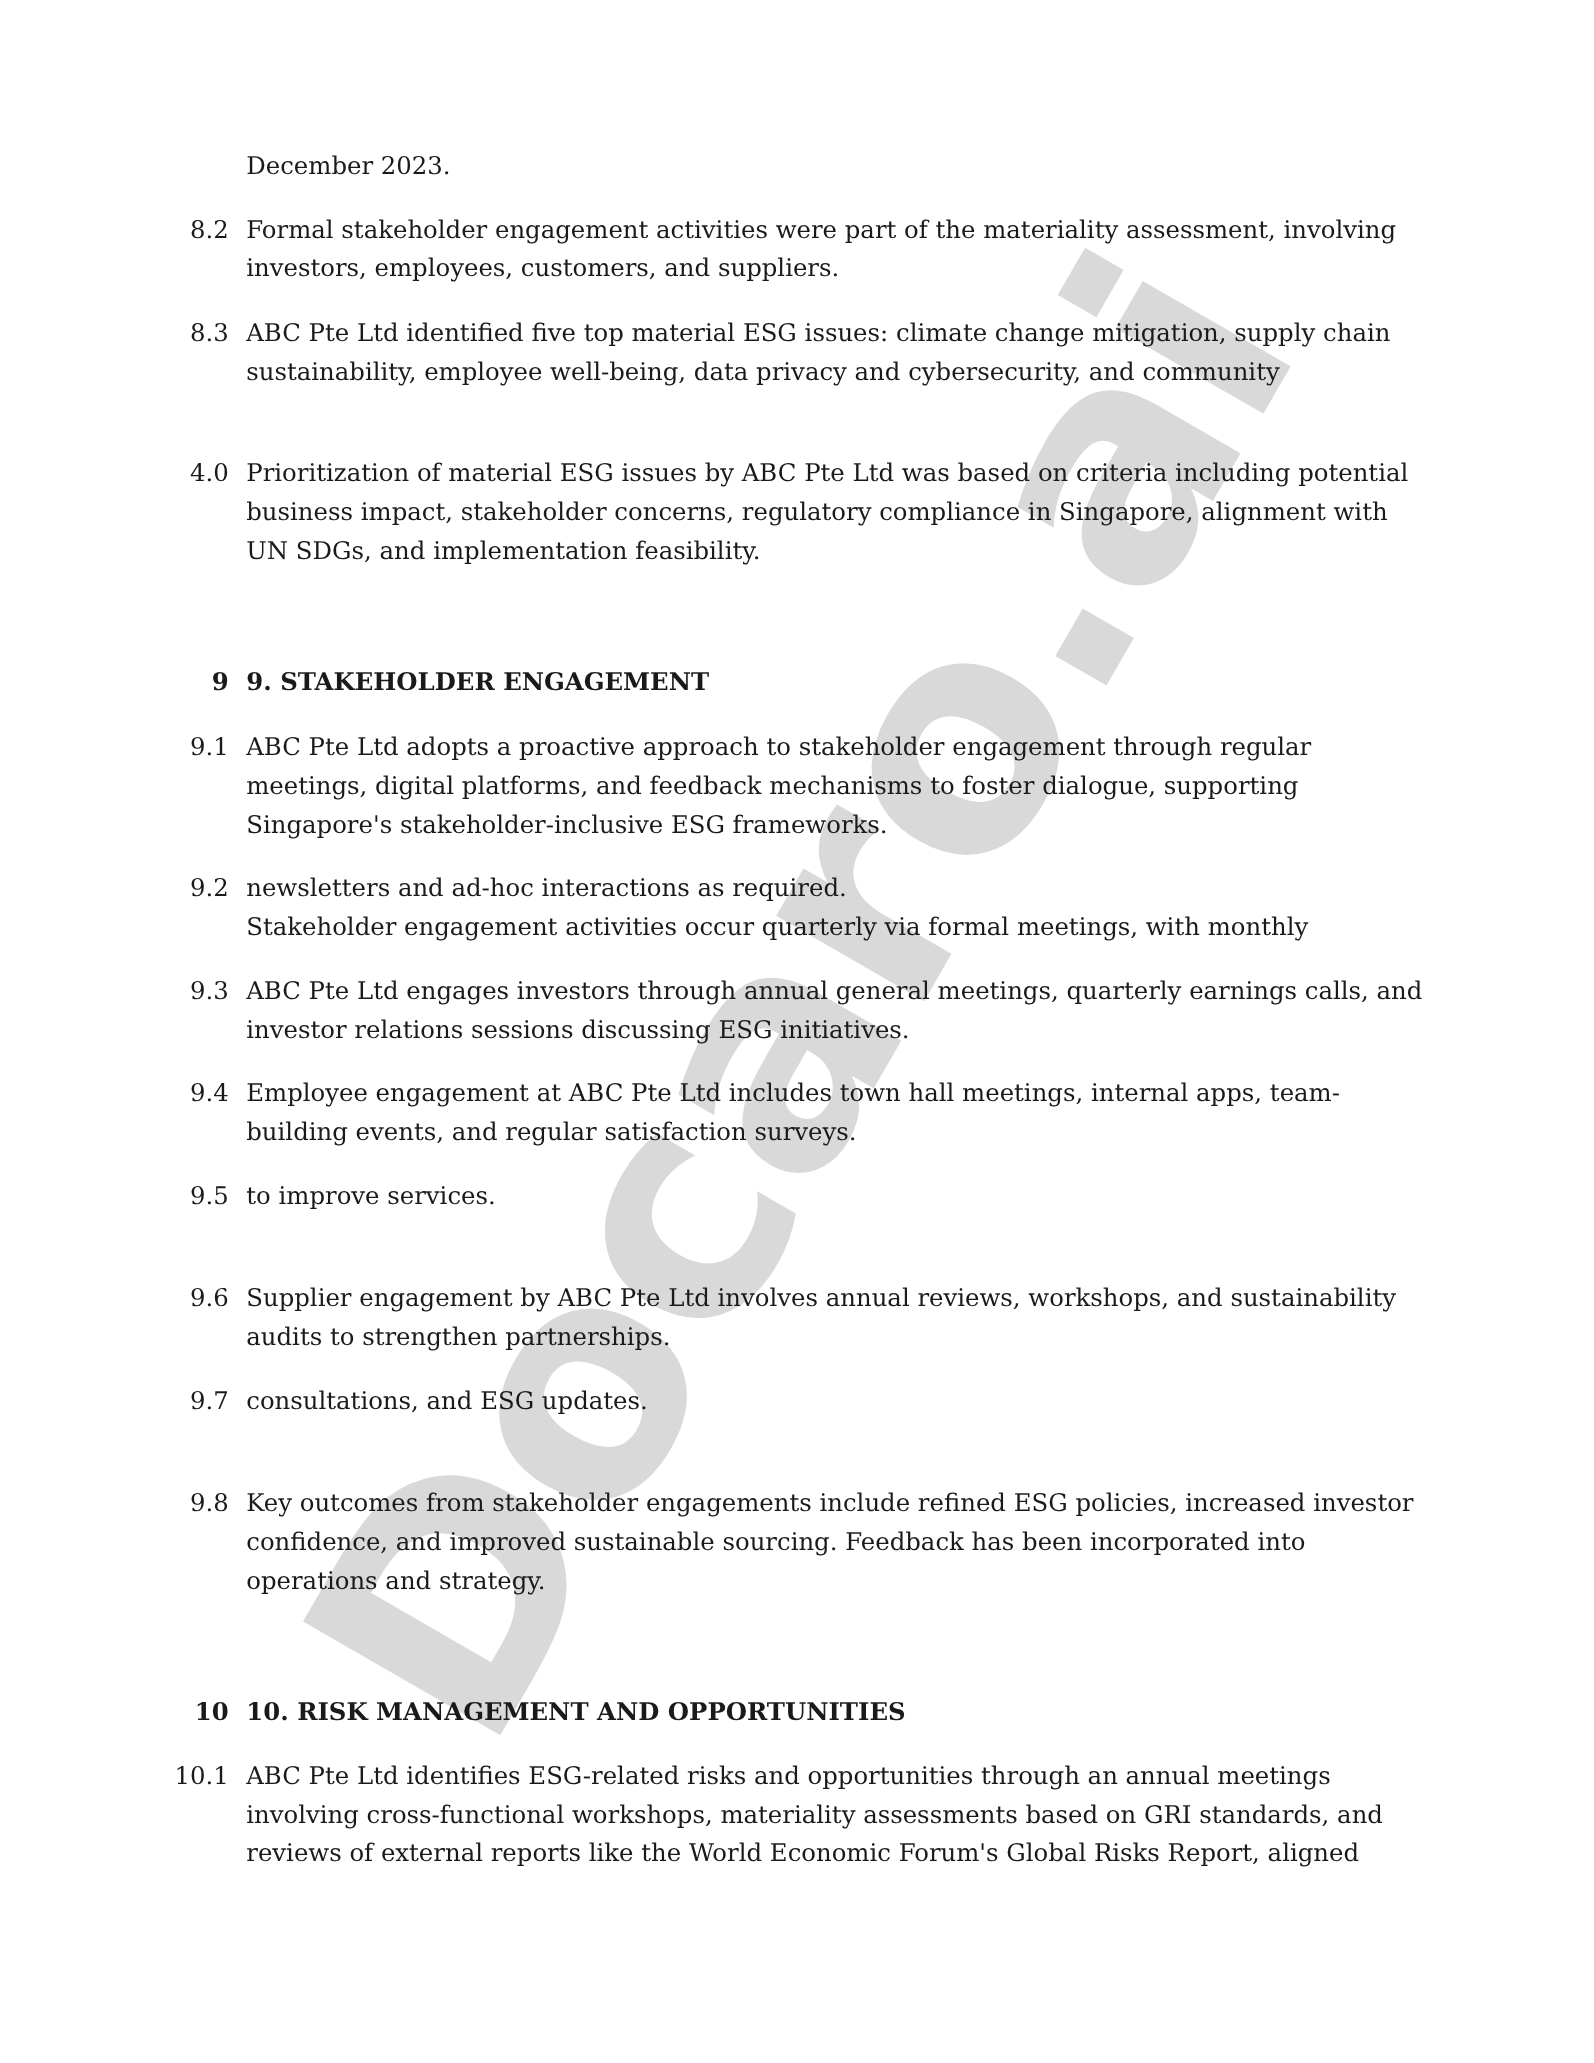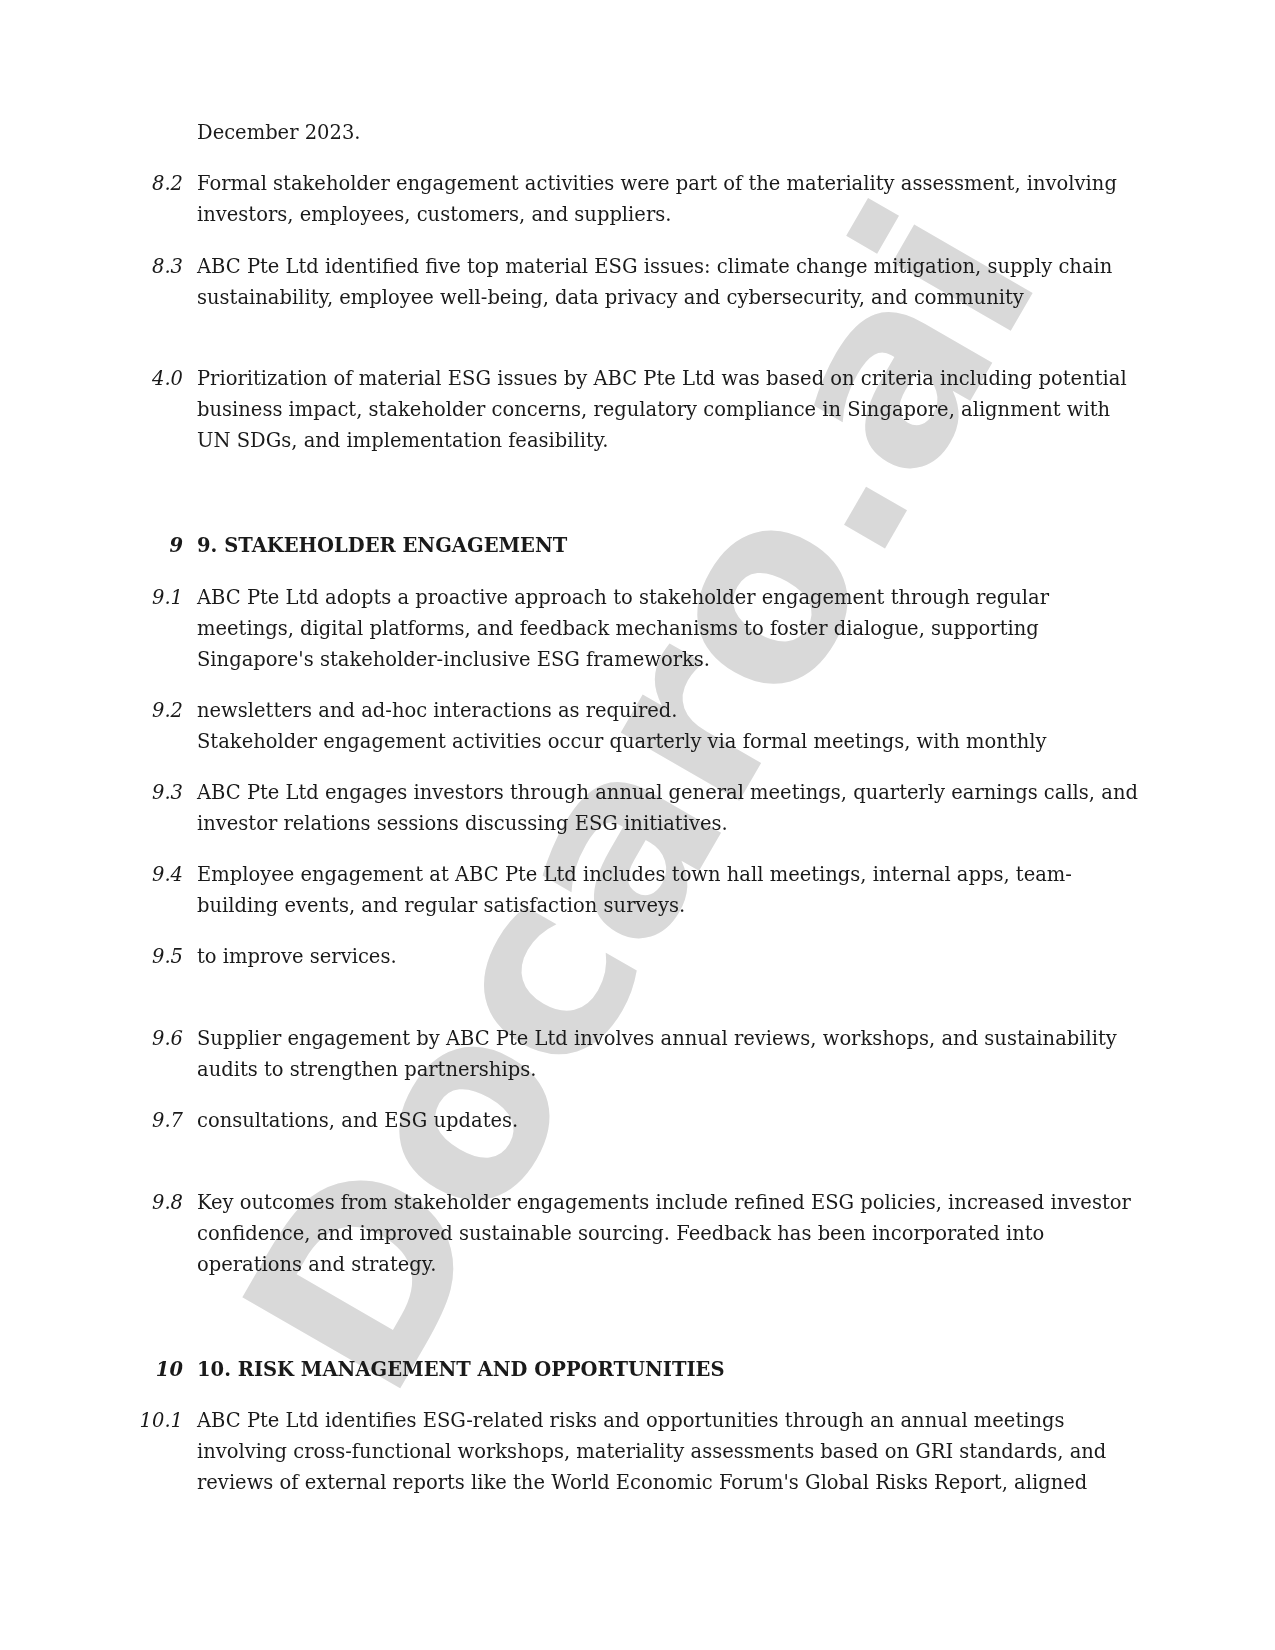--- a/index.html
+++ b/index.html
@@ -5,21 +5,21 @@
   html, body { margin: 0; padding: 0; background: #ffffff; }
   body { width: 1275px; height: 1650px; position: relative; overflow: hidden;
          font-family: "DejaVu Serif", "Liberation Serif", serif; color: #1a1a1a; }
   .page { position: absolute; left: 0; top: 0; width: 1275px; height: 1650px; }
   .watermark { position: absolute; left: 640px; top: 800px; width: 0; height: 0; z-index: 0; pointer-events: none; }
   .watermark span { position: absolute; left: 0; top: 0; transform: translate(-50%, -50%) rotate(-60deg);
          font-family: "DejaVu Sans", "Liberation Sans", sans-serif; font-weight: bold; font-size: 250px;
          color: #d9d9d9; white-space: nowrap; letter-spacing: -4px; }
   .content { position: absolute; left: 0; top: 0; width: 1275px; z-index: 1; }
   .row { position: absolute; left: 0; width: 1275px; font-size: 19.5px; line-height: 31px; }
-  .num { position: absolute; right: 1092px; text-align: right; white-space: nowrap; font-style: italic; }
+  .num { position: absolute; right: 1092px; text-align: right; white-space: nowrap; }
   .text { position: absolute; left: 197px; width: 920px; }
   .text .ln { display: block; white-space: nowrap; }
   .heading { font-weight: bold; }
 </style>
 </head>
 <body>
 
 <div class="page">
   <div class="watermark">
     <span>Docaro.ai</span>

